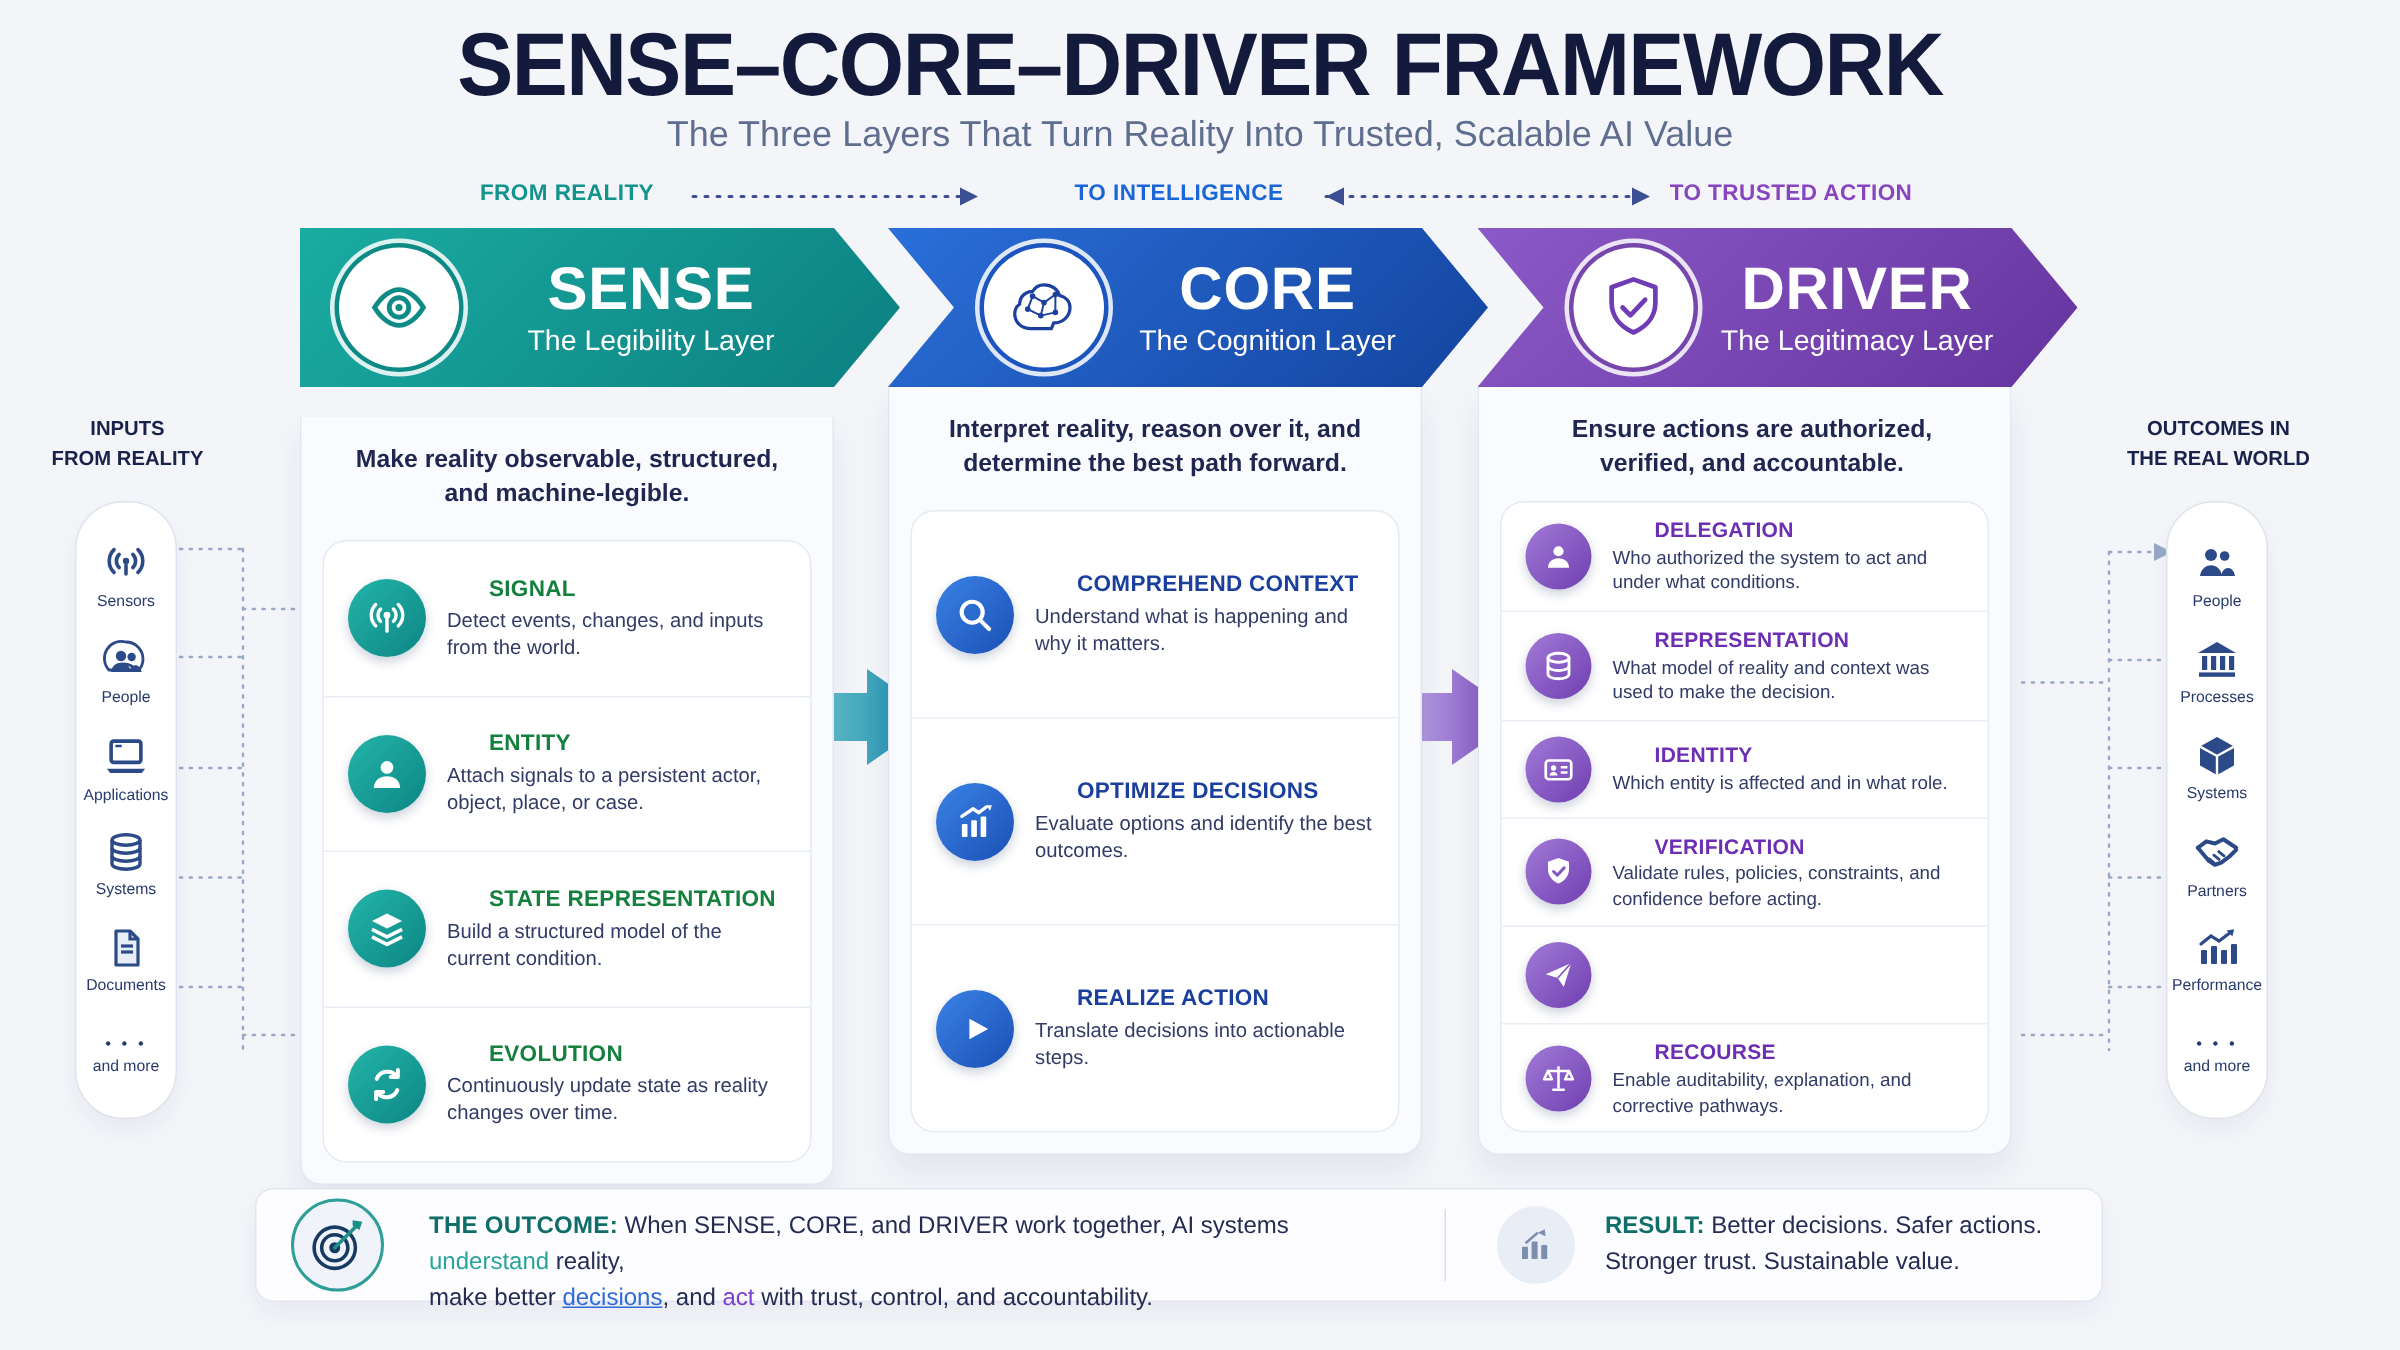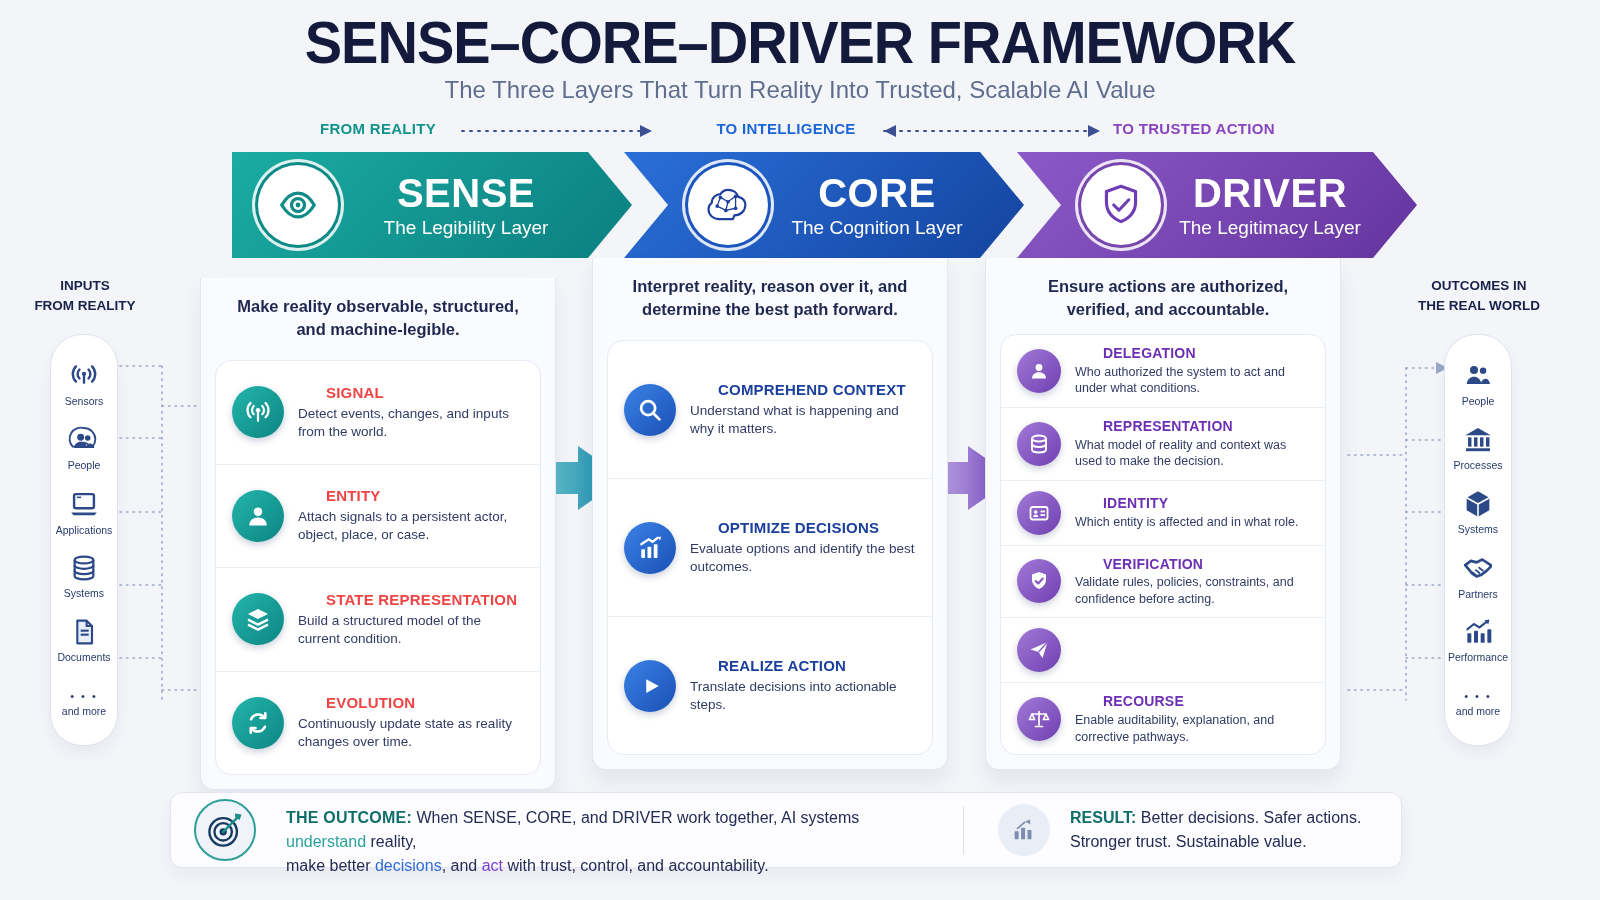--- a/index.html
+++ b/index.html
@@ -14,21 +14,21 @@
   .sub-title { left:0; top:76px; width:1600px; text-align:center;
     font-size:24px; color:#5f6e8e; }
 
   .flow-label { top:120px; font-size:15px; font-weight:700; letter-spacing:.3px; text-align:center; }
   .fl-teal   { color:#12948c; }
   .fl-blue   { color:#1b66d6; }
   .fl-purple { color:#8746c0; }
 
   
   .banner { top:152px; width:400px; height:106px; display:flex; align-items:center;
-    padding-left:26px; gap:16px; color:#fff;margin-left:32px; }
+    padding-left:26px; gap:16px; color:#fff; }
   .banner.sense  { left:200px; background:linear-gradient(135deg,#1aaca1,#0c7f81);
     clip-path:polygon(0 0,89% 0,100% 50%,89% 100%,0 100%); }
   .banner.core   { left:592px; background:linear-gradient(135deg,#2a6fd9,#14449f);
     clip-path:polygon(0 0,89% 0,100% 50%,89% 100%,0 100%,11% 50%); }
   .banner.driver { left:985px; background:linear-gradient(135deg,#8c5ac8,#64349e);
     clip-path:polygon(0 0,89% 0,100% 50%,89% 100%,0 100%,11% 50%); }
   .banner.core, .banner.driver { padding-left:64px; }
   .hdr-ic { width:80px; height:80px; border-radius:50%; background:#fff; flex:0 0 auto;
     display:flex; align-items:center; justify-content:center; }
   .banner.sense  .hdr-ic { box-shadow:0 0 0 3px #0e8a86, 0 0 0 6px rgba(255,255,255,.85); }
@@ -54,21 +54,21 @@
   .item + .item { border-top:1px solid #e9edf5;align-items:center; }
   .item-ic { width:52px; height:52px; border-radius:50%; flex:0 0 auto;
     display:flex; align-items:center; justify-content:center;
     box-shadow:0 3px 7px rgba(20,40,90,.22); }
   .driver-col .item-ic { width:44px; height:44px; }
   .ic-teal   { background:linear-gradient(135deg,#23b5a9,#0d8584); }
   .ic-blue   { background:linear-gradient(135deg,#3b82e6,#1a50b5); }
   .ic-purple { background:linear-gradient(135deg,#a27ad8,#6f3fb0); }
   .item-tx { flex:1; }
   .item-title { font-size:15px; font-weight:700; letter-spacing:.2px; line-height:1.2;padding-left:28px; }
-  .t-teal   { color:#ef4444; }
+  .t-teal   { color:#15803d; }
   .t-blue   { color:#1a3f9d; }
   .t-purple { color:#6c2fb3; }
   .item-desc { font-size:13.5px; color:#323b66; line-height:1.32; margin-top:3px; }
   .driver-col .item-title { font-size:14px; }
   .driver-col .item-desc  { font-size:12.5px; margin-top:2px; }
 
   
   .side-head { top:276px; font-size:13.5px; font-weight:700; color:#19224a;
     text-align:center; line-height:1.5; }
   .side-card { top:334px; width:68px; height:412px; background:#fff; border:1px solid #dee3ee;
@@ -78,21 +78,21 @@
   .side-label { font-size:10.5px; color:#273a6b; margin-top:3px; }
   .side-dots { font-size:11px; color:#273a6b; letter-spacing:2px; }
 
   
   .footer-bar { left:170px; top:792px; width:1232px; height:76px; background:#fdfdff;
     border:1px solid #e2e6f0; border-radius:12px; box-shadow:0 8px 16px rgba(30,40,90,.05); }
   .outcome-ic { left:194px; top:799px; width:62px; height:62px; border-radius:50%;
     background:#f0f3f9; border:2px solid #2e9e98; display:flex; align-items:center; justify-content:center; }
   .outcome-text { left:286px; top:806px; width:650px; font-size:16px; line-height:1.5; color:#252c54; }
   .outcome-label { font-weight:700; color:#0f6e69; letter-spacing:.2px; }
-  .hl-teal { color:#2aa39b; } .hl-blue { color:#2e6bdb; } .hl-purple { color:#7a3fd1; }
+  .hl-teal { color:#2aa39b; } .hl-blue { color:#2e6bdb;text-decoration:underline; } .hl-purple { color:#7a3fd1; }
   .footer-divider { left:963px; top:806px; width:1px; height:48px; background:#d9dfeb; }
   .result-ic { left:998px; top:804px; width:52px; height:52px; border-radius:50%;
     background:#e9edf5; display:flex; align-items:center; justify-content:center; }
   .result-text { left:1070px; top:806px; width:320px; font-size:16px; line-height:1.5; color:#252c54; }
   .result-label { font-weight:700; color:#0f6e69; }
 
   svg { display:block; }
   .overlay { left:0; top:0; pointer-events:none; }
 </style>
 </head>

